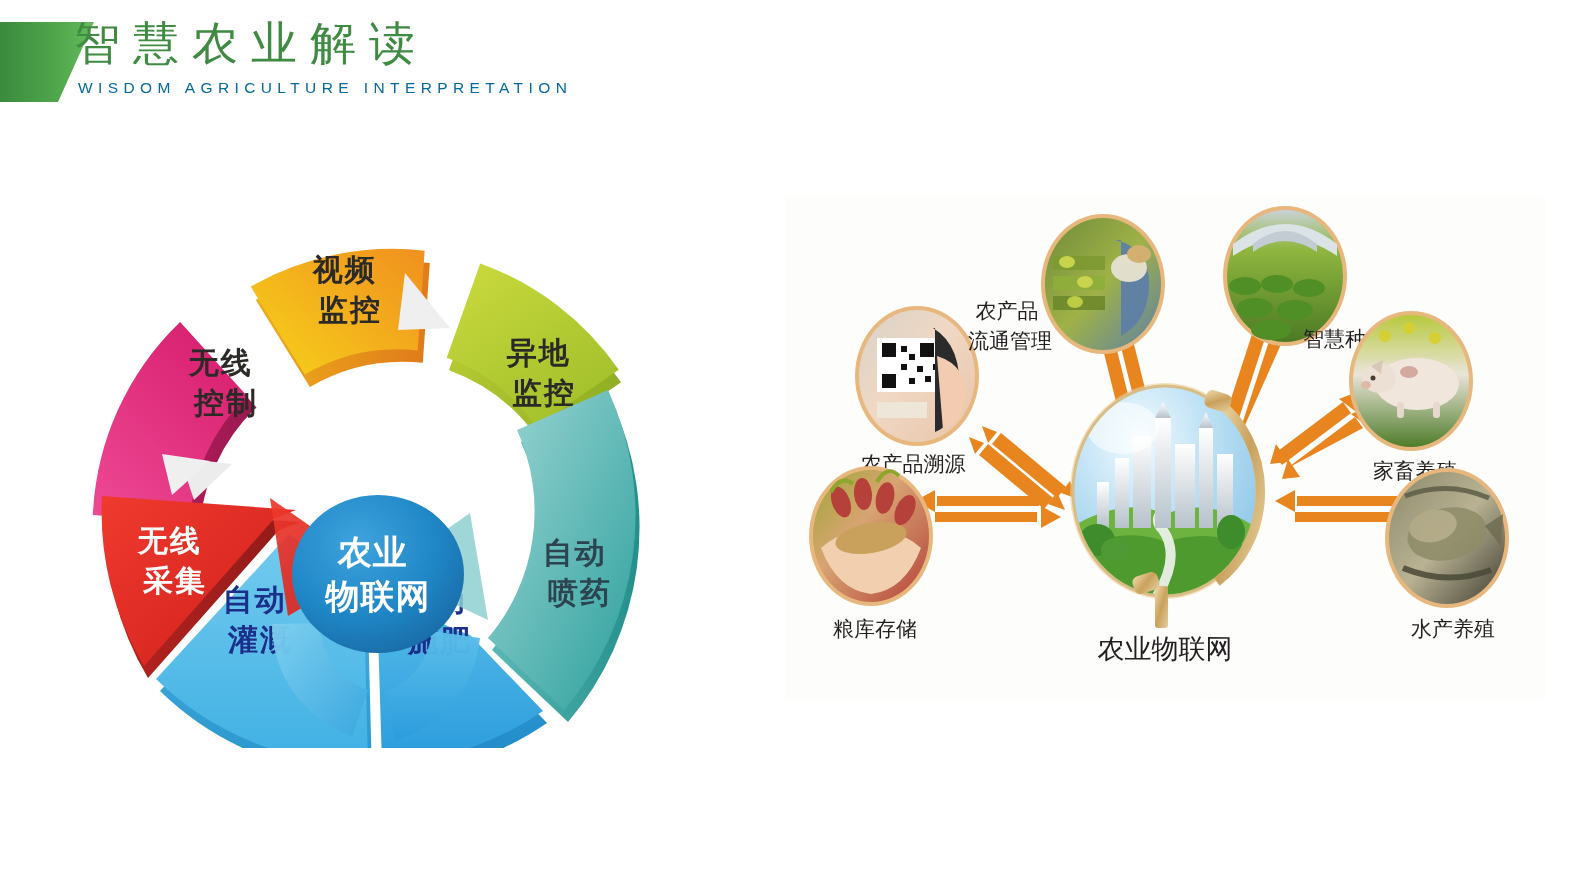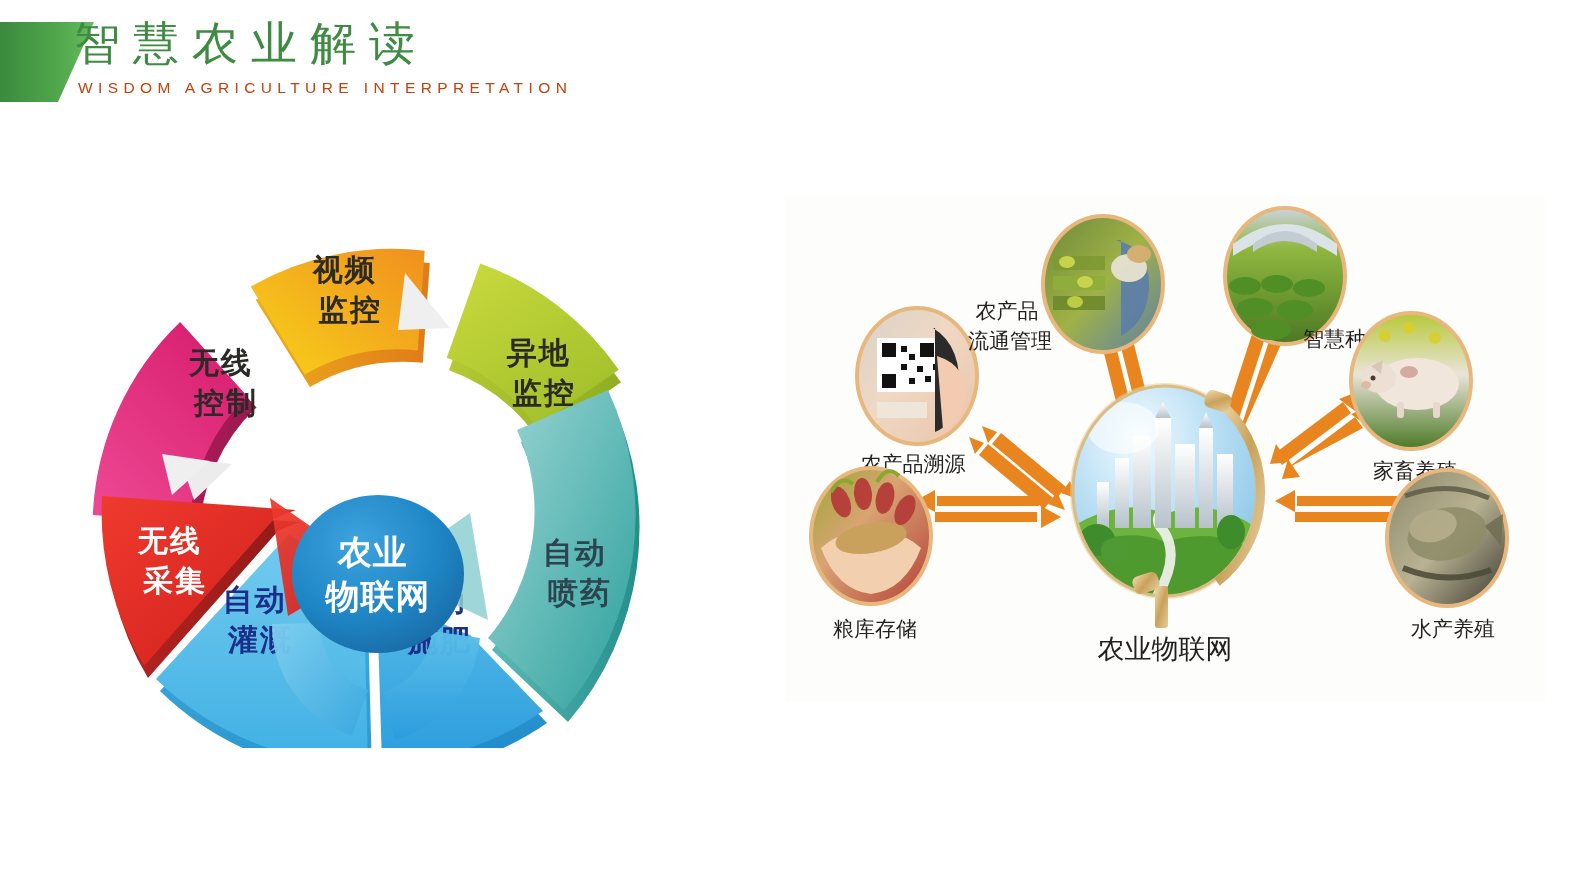--- a/index.html
+++ b/index.html
@@ -41,21 +41,21 @@
     letter-spacing: 13px;
     color: #3f8b42;
     font-family: "Liberation Serif", "DejaVu Serif", serif;
     font-weight: normal;
     white-space: nowrap;
   }
   .header-title-en {
     font-size: 15.5px;
     line-height: 24px;
     letter-spacing: 5.4px;
-    color: #c2410c;
+    color: #0369a1;
     margin-top: 4px;
     margin-left: 4px;
     white-space: nowrap;
     font-weight: normal;
   }
 
   
   .donut-wrap {
     position: absolute;
     left: 40px;

